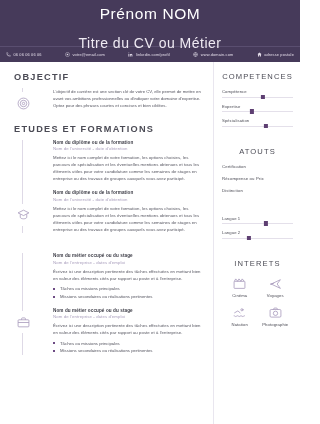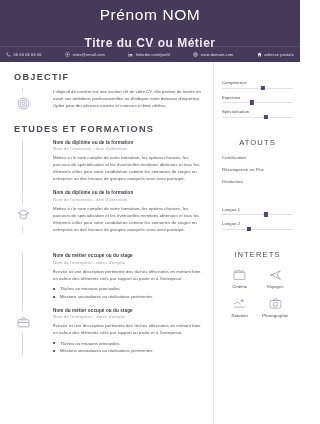--- a/index.html
+++ b/index.html
@@ -21,24 +21,24 @@
   }
   .header-name {
     color: #ffffff;
     font-size: 15.5px;
     letter-spacing: 0.6px;
     font-weight: 400;
     line-height: 1.1;
   }
   .header-title {
     color: #efeaf3;
-    font-size: 12px;
+    font-size: 14px;
     letter-spacing: 0.5px;
     margin-top: 12px;
-    font-weight: 700;
+    font-weight: 400;
   }
 
   
   .contact-bar {
     background: #463a5a;
     border-top: 1px solid #5a4e70;
     height: 16px;
     display: flex;
     align-items: center;
     justify-content: space-between;
@@ -336,20 +336,21 @@
             <li>Tâches ou missions principales</li>
             <li>Missions secondaires ou réalisations pertinentes</li>
           </ul>
         </div>
       </div>
 
     </div>
 
     <div class="col-side">
 
+      <div class="side-title">Competences</div>
       <div class="side-group">
         <div class="skill">
           <div class="skill-label">Compétence</div>
           <div class="skill-track">
             <span class="skill-dot" style="left:58%"></span>
           </div>
         </div>
         <div class="skill">
           <div class="skill-label">Expertise</div>
           <div class="skill-track">

